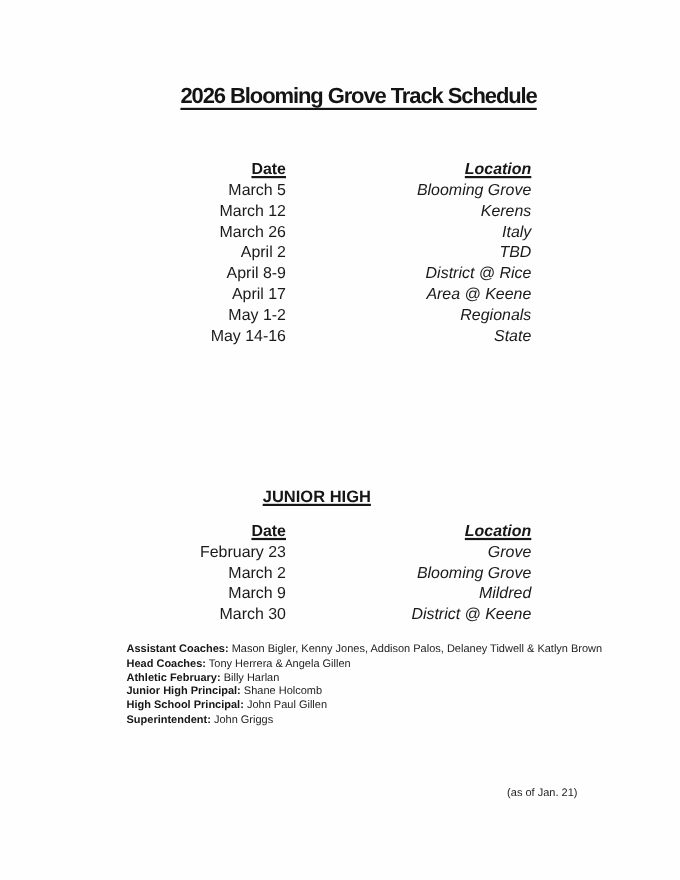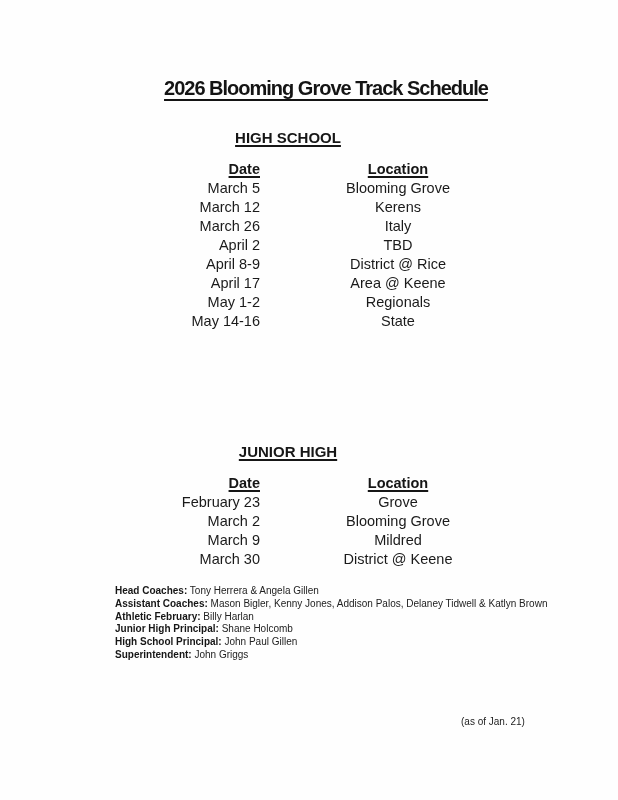--- a/index.html
+++ b/index.html
@@ -52,21 +52,21 @@
   .sched-grid {
     display: grid;
     grid-template-columns: 122px 170px;
     column-gap: 53px;
     margin-left: 138px;
     margin-top: 15px;
     font-size: 14.5px;
     line-height: 19px;
   }
   .col-date { text-align: right; }
-  .col-loc  { text-align: center; }
+  .col-loc  { text-align: right; font-style: italic; }
   .col-head {
     font-weight: bold;
     text-decoration: underline;
     text-decoration-thickness: 1.5px;
     text-underline-offset: 2px;
     color: #161616;
   }
   .staff-block {
     position: absolute;
     top: 585px;
@@ -86,21 +86,20 @@
   }
 </style>
 </head>
 <body>
 
 <div class="page">
 
   <h1 class="doc-title">2026 Blooming Grove Track Schedule</h1>
 
   <section class="schedule-section section-hs">
-    <h2 class="section-heading">HIGH SCHOOL</h2>
     <div class="sched-grid">
       <div class="col-head col-date">Date</div>
       <div class="col-head col-loc">Location</div>
     <div class="cell col-date">March 5</div>
         <div class="cell col-loc">Blooming Grove</div>
         <div class="cell col-date">March 12</div>
         <div class="cell col-loc">Kerens</div>
         <div class="cell col-date">March 26</div>
         <div class="cell col-loc">Italy</div>
         <div class="cell col-date">April 2</div>
@@ -126,22 +125,22 @@
         <div class="cell col-date">March 2</div>
         <div class="cell col-loc">Blooming Grove</div>
         <div class="cell col-date">March 9</div>
         <div class="cell col-loc">Mildred</div>
         <div class="cell col-date">March 30</div>
         <div class="cell col-loc">District @ Keene</div>
       </div>
   </section>
 
   <div class="staff-block">
+      <div class="staff-line"><span class="staff-label">Assistant Coaches:</span><span class="staff-value"> Mason Bigler, Kenny Jones, Addison Palos, Delaney Tidwell &amp; Katlyn Brown</span></div>
       <div class="staff-line"><span class="staff-label">Head Coaches:</span><span class="staff-value"> Tony Herrera &amp; Angela Gillen</span></div>
-      <div class="staff-line"><span class="staff-label">Assistant Coaches:</span><span class="staff-value"> Mason Bigler, Kenny Jones, Addison Palos, Delaney Tidwell &amp; Katlyn Brown</span></div>
       <div class="staff-line"><span class="staff-label">Athletic February:</span><span class="staff-value"> Billy Harlan</span></div>
       <div class="staff-line"><span class="staff-label">Junior High Principal:</span><span class="staff-value"> Shane Holcomb</span></div>
       <div class="staff-line"><span class="staff-label">High School Principal:</span><span class="staff-value"> John Paul Gillen</span></div>
       <div class="staff-line"><span class="staff-label">Superintendent:</span><span class="staff-value"> John Griggs</span></div>
     </div>
 
   <div class="as-of-note">(as of Jan. 21)</div>
 
 </div>
 

